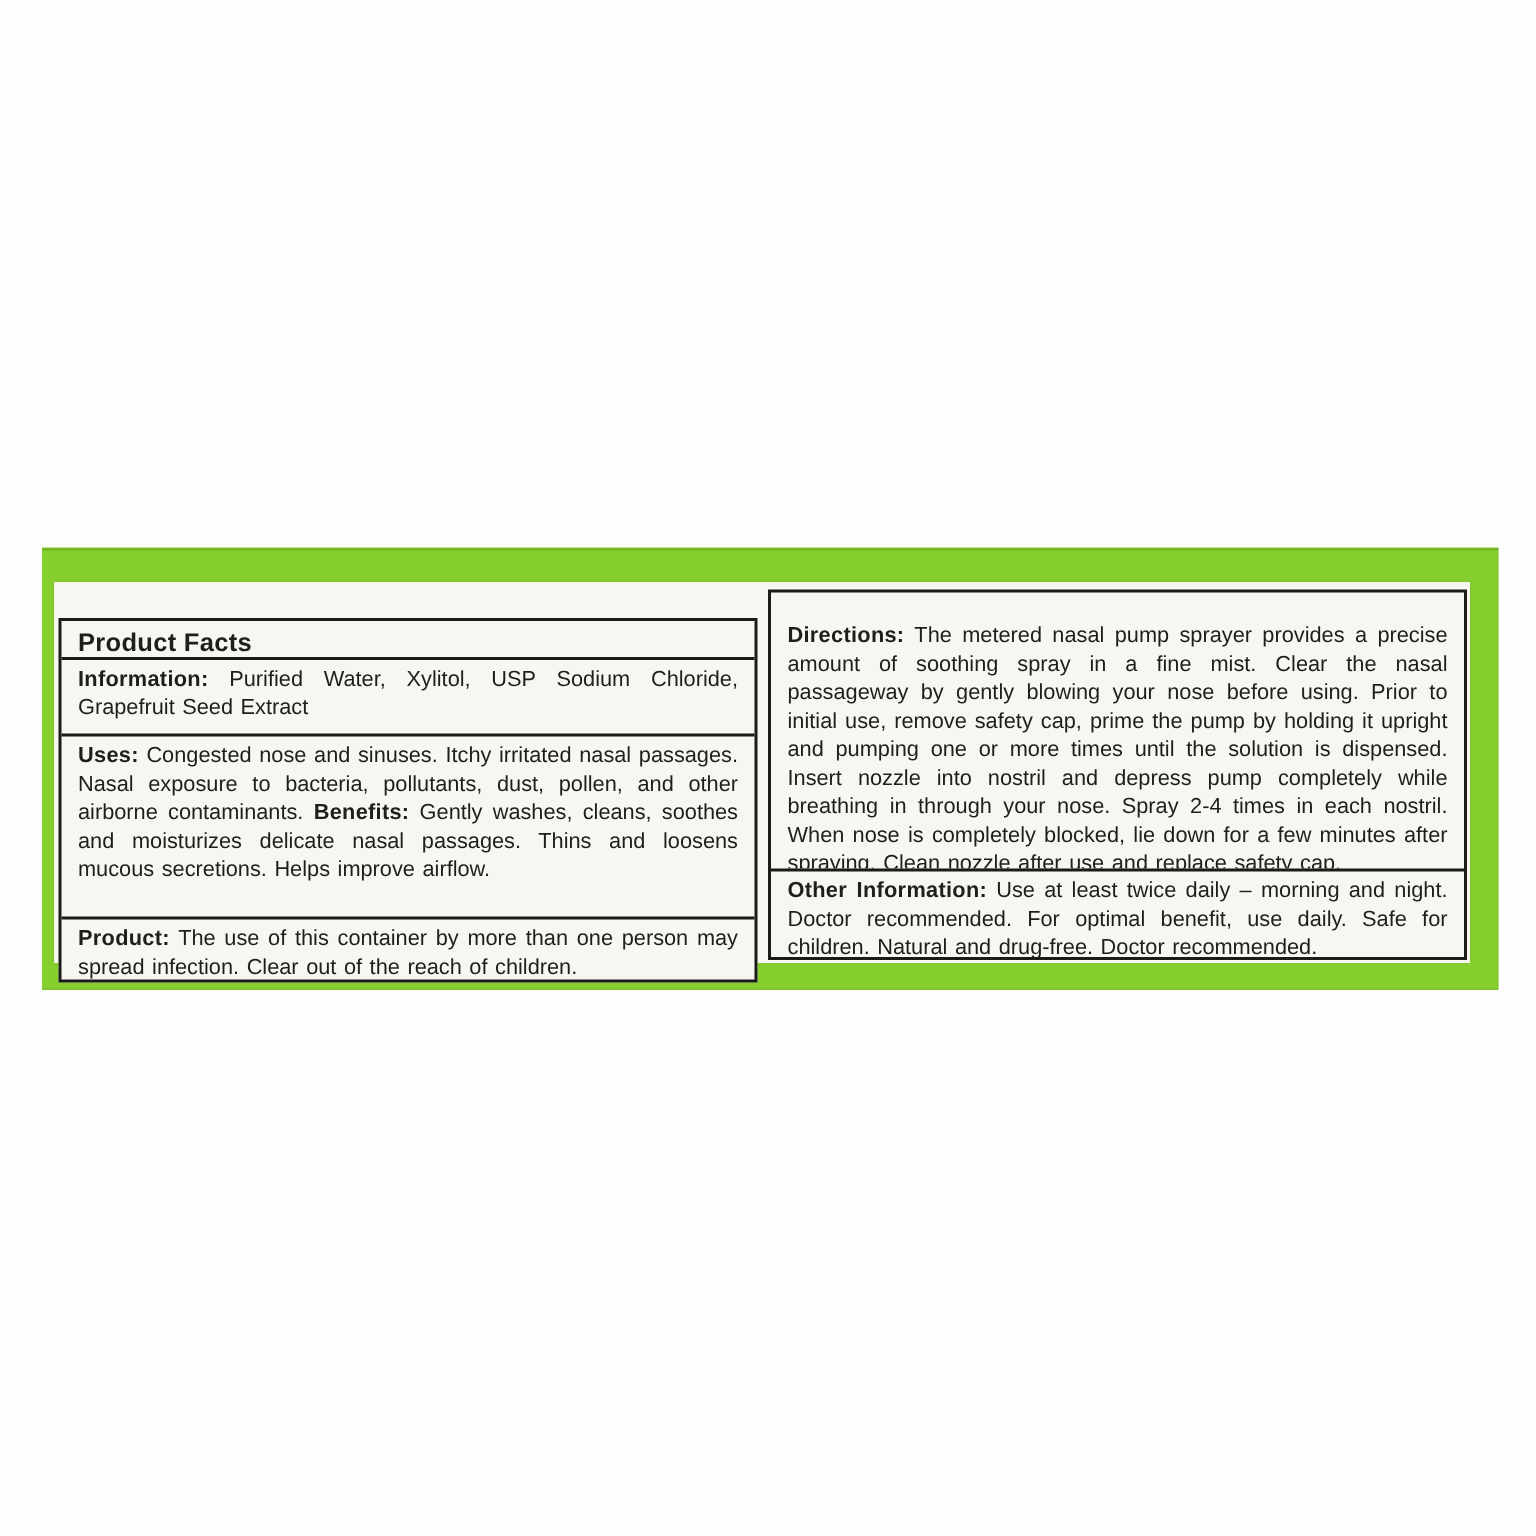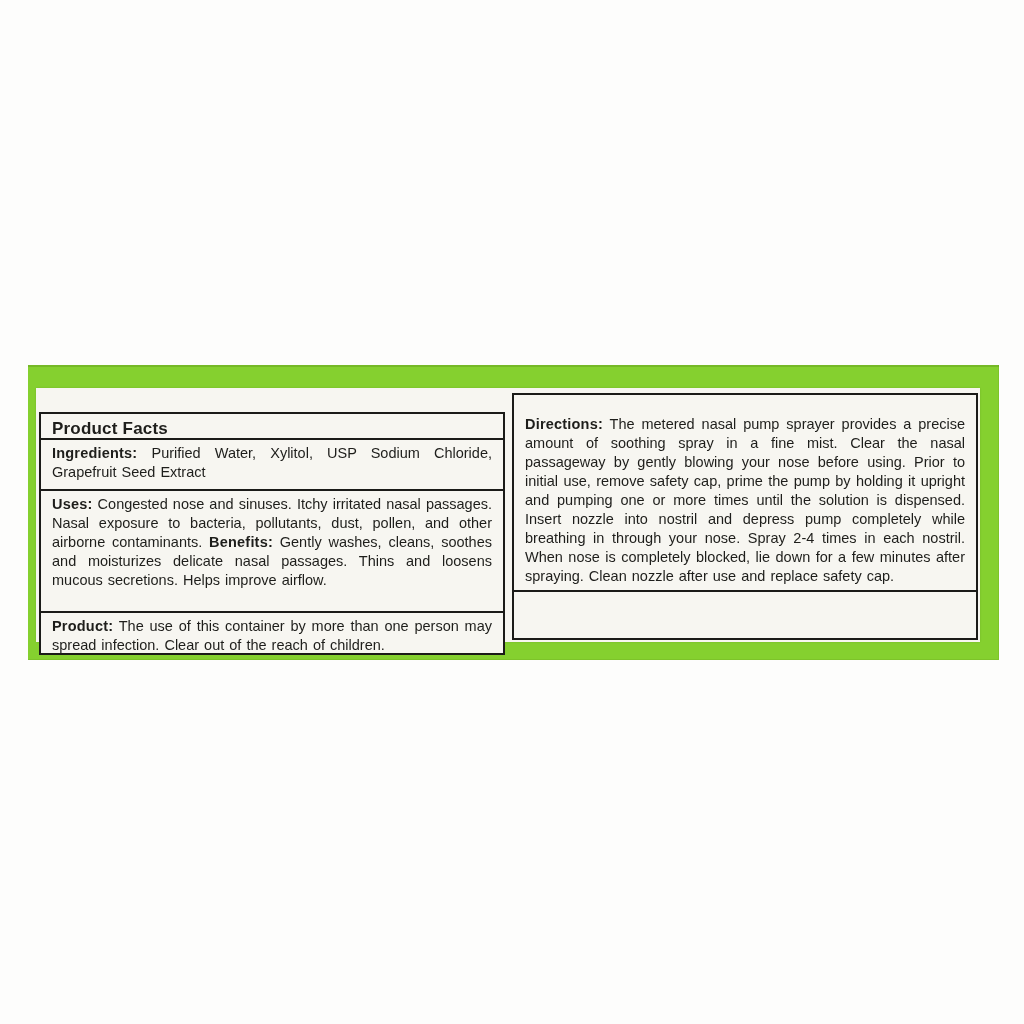--- a/index.html
+++ b/index.html
@@ -89,21 +89,21 @@
 
 <div class="stage">
   <div class="green-panel">
     <div class="label-sheet">
 
       <div class="colbox col-left">
         <div class="row divided pf-title">Product Facts</div>
 
         <div class="row divided h-ingredients">
           <p class="para">
-            <b>Ingredients:</b><span> Purified Water, Xylitol, USP Sodium Chloride, Grapefruit Seed Extract</span>
+            <b>Information:</b><span> Purified Water, Xylitol, USP Sodium Chloride, Grapefruit Seed Extract</span>
           </p>
         </div>
 
         <div class="row divided h-uses">
           <p class="para">
             <b>Uses:</b><span> Congested nose and sinuses. Itchy irritated nasal passages. Nasal exposure to bacteria, pollutants, dust, pollen, and other airborne contaminants. </span><b>Benefits:</b><span> Gently washes, cleans, soothes and moisturizes delicate nasal passages. Thins and loosens mucous secretions. Helps improve airflow.</span>
           </p>
         </div>
 
         <div class="row grow">
@@ -113,17 +113,22 @@
         </div>
       </div>
 
       <div class="colbox col-right">
         <div class="row divided h-directions">
           <p class="para">
             <b>Directions:</b><span> The metered nasal pump sprayer provides a precise amount of soothing spray in a fine mist. Clear the nasal passageway by gently blowing your nose before using. Prior to initial use, remove safety cap, prime the pump by holding it upright and pumping one or more times until the solution is dispensed. Insert nozzle into nostril and depress pump completely while breathing in through your nose. Spray 2-4 times in each nostril. When nose is completely blocked, lie down for a few minutes after spraying. Clean nozzle after use and replace safety cap.</span>
           </p>
         </div>
 
+        <div class="row grow">
+          <p class="para">
+            <b>Other Information:</b><span> Use at least twice daily – morning and night. Doctor recommended. For optimal benefit, use daily. Safe for children. Natural and drug-free. Doctor recommended.</span>
+          </p>
+        </div>
       </div>
 
     </div>
   </div>
 </div>
 
 </body></html>

